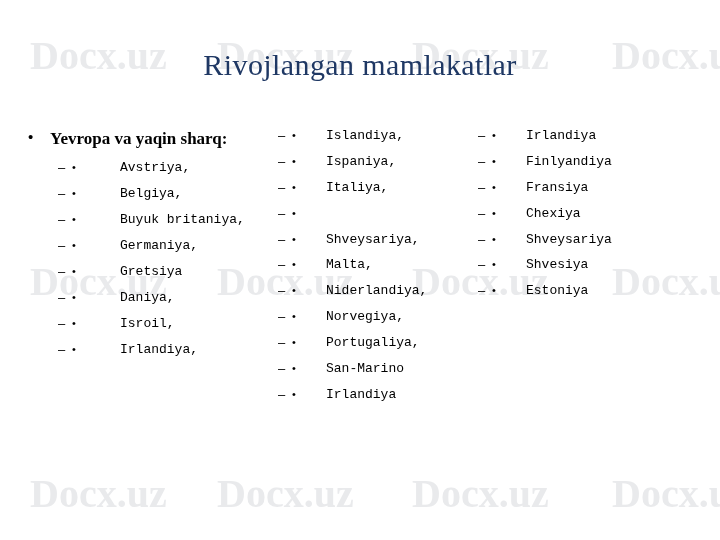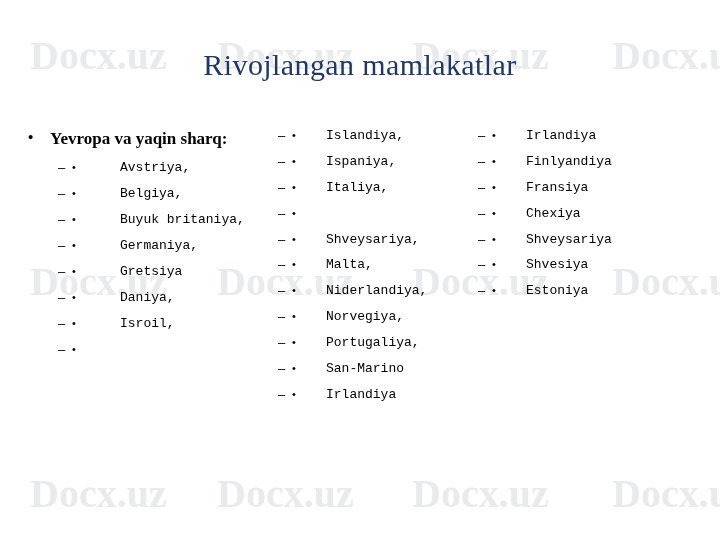--- a/index.html
+++ b/index.html
@@ -173,20 +173,21 @@
       <span class="tx">Daniya,</span>
     </div>
     <div class="lvl2">
       <span class="dash">–</span>
       <span class="dot">•</span>
       <span class="tx">Isroil,</span>
     </div>
     <div class="lvl2">
       <span class="dash">–</span>
       <span class="dot">•</span>
+      <span class="tx">Irlandiya,</span>
     </div>
   </div>
 
   <div class="col col2">
     <div class="lvl2">
       <span class="dash">–</span>
       <span class="dot">•</span>
       <span class="tx">Islandiya,</span>
     </div>
     <div class="lvl2">

